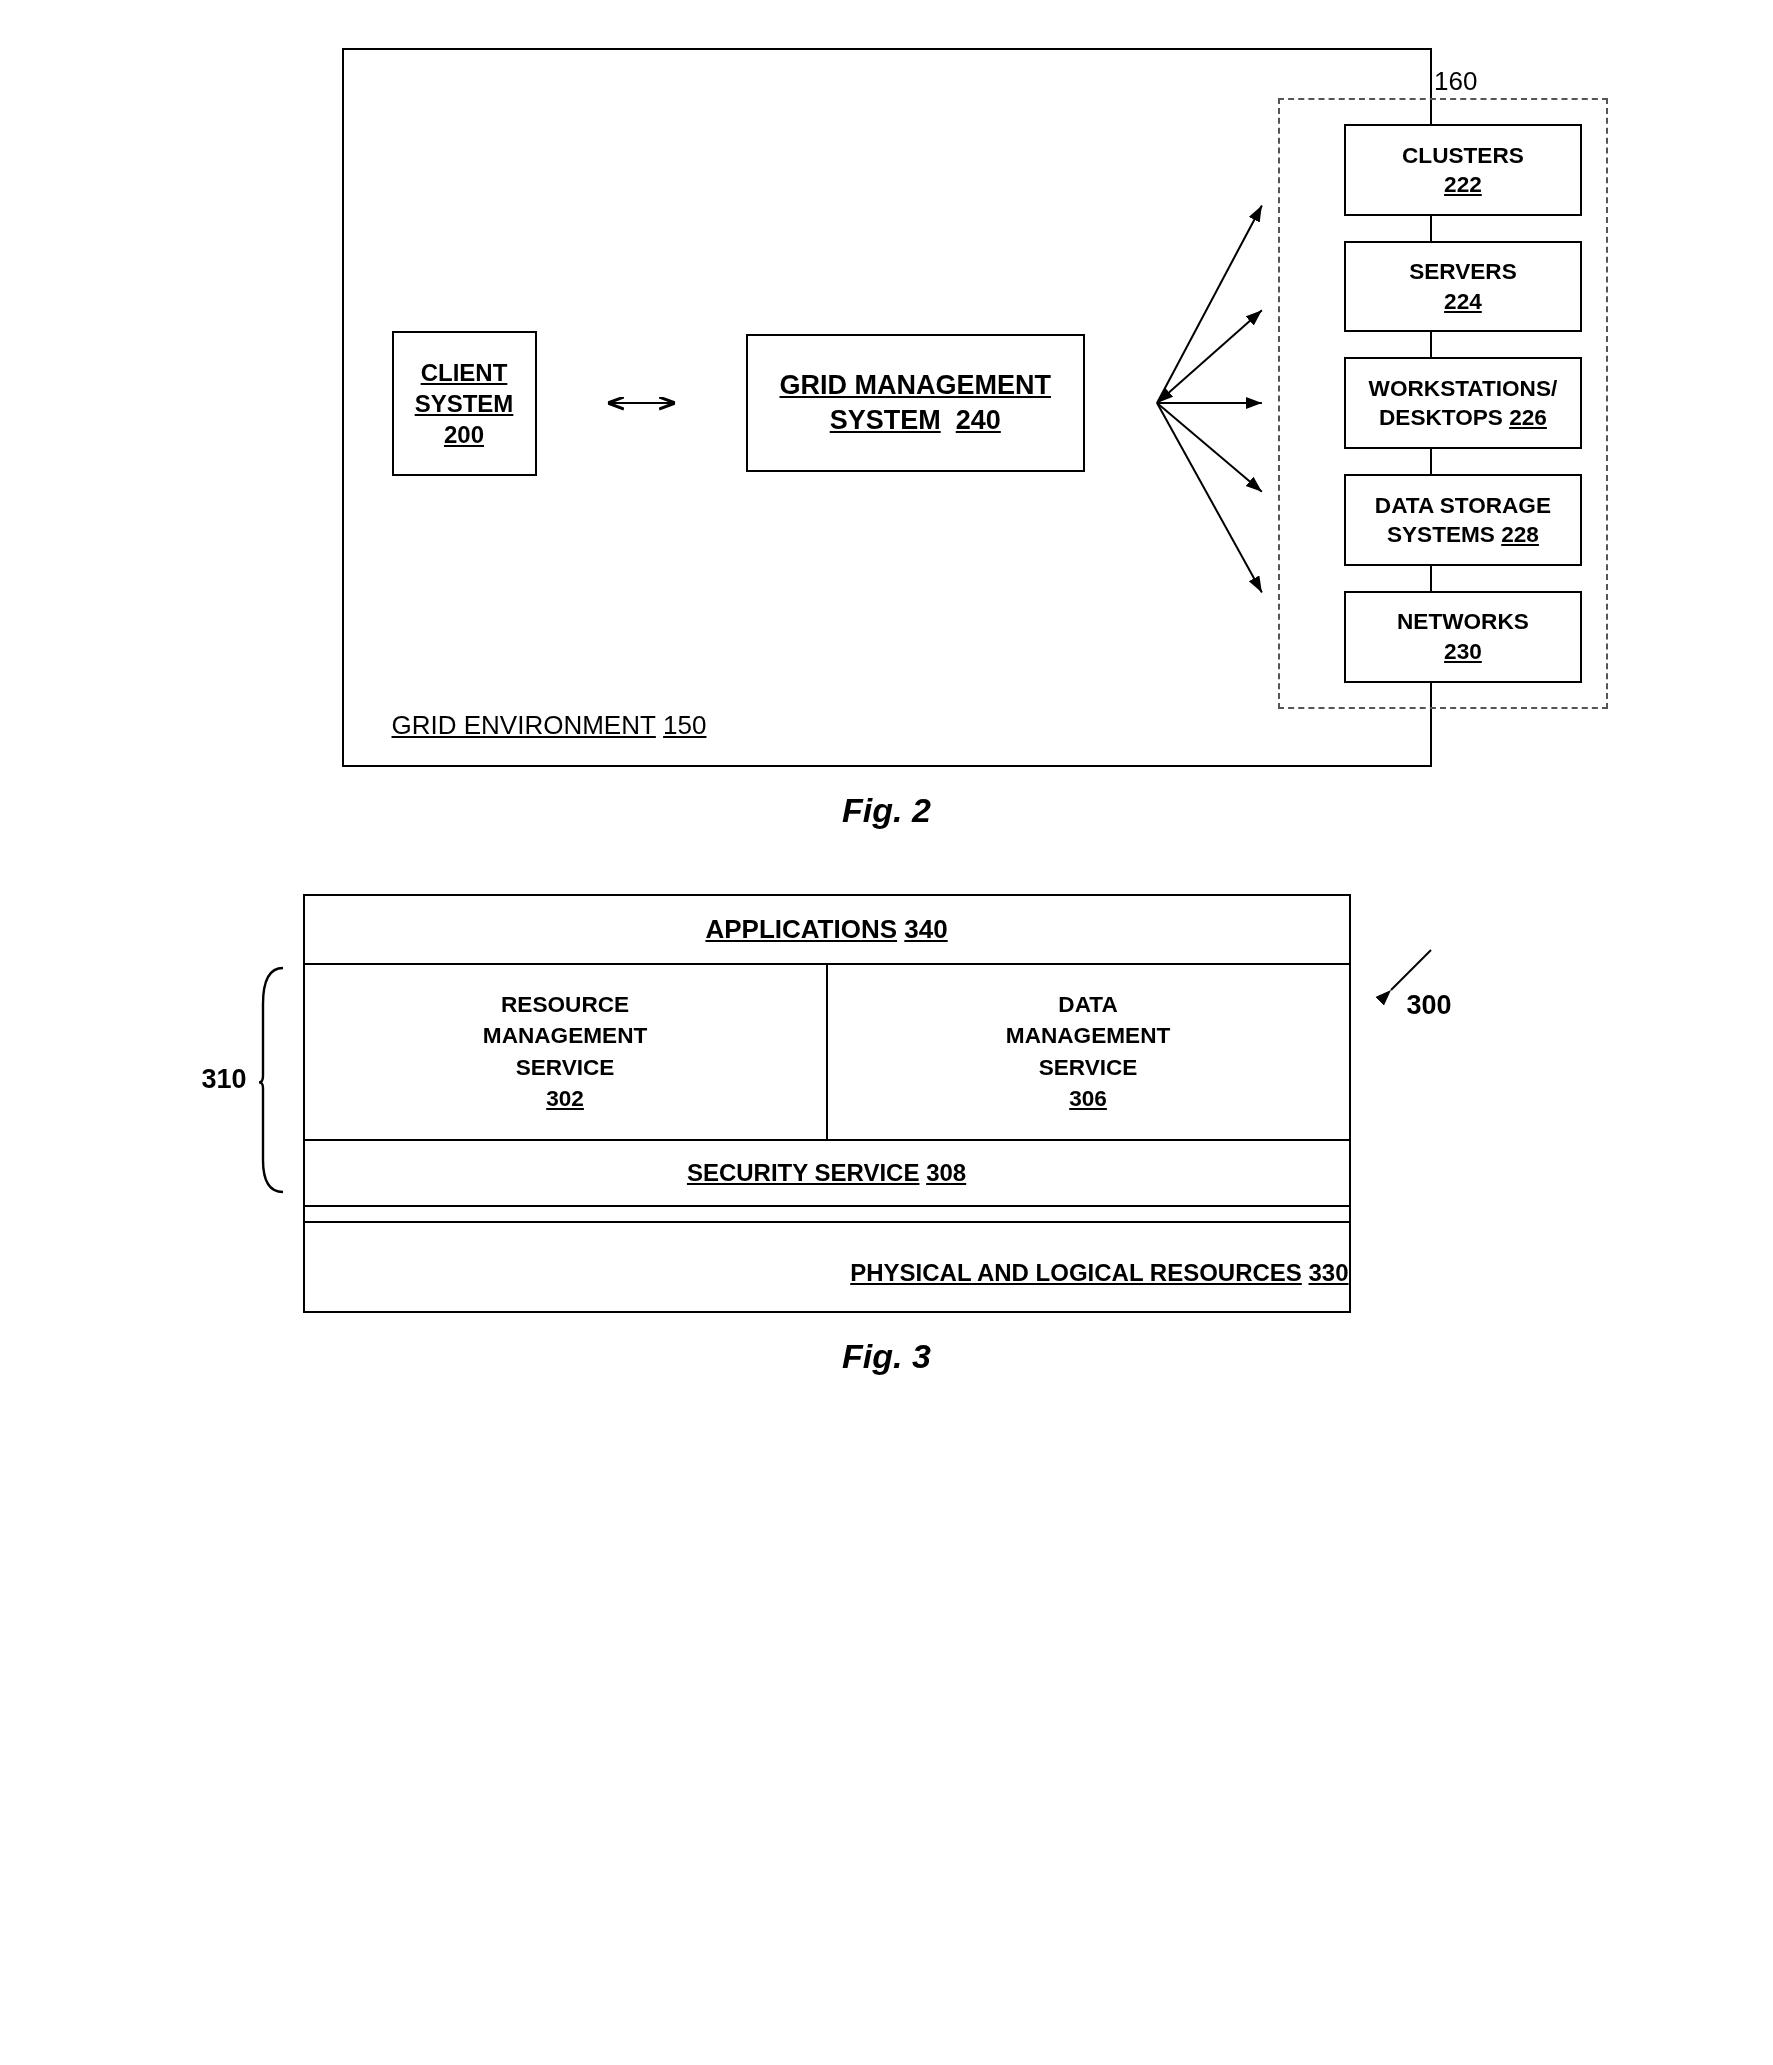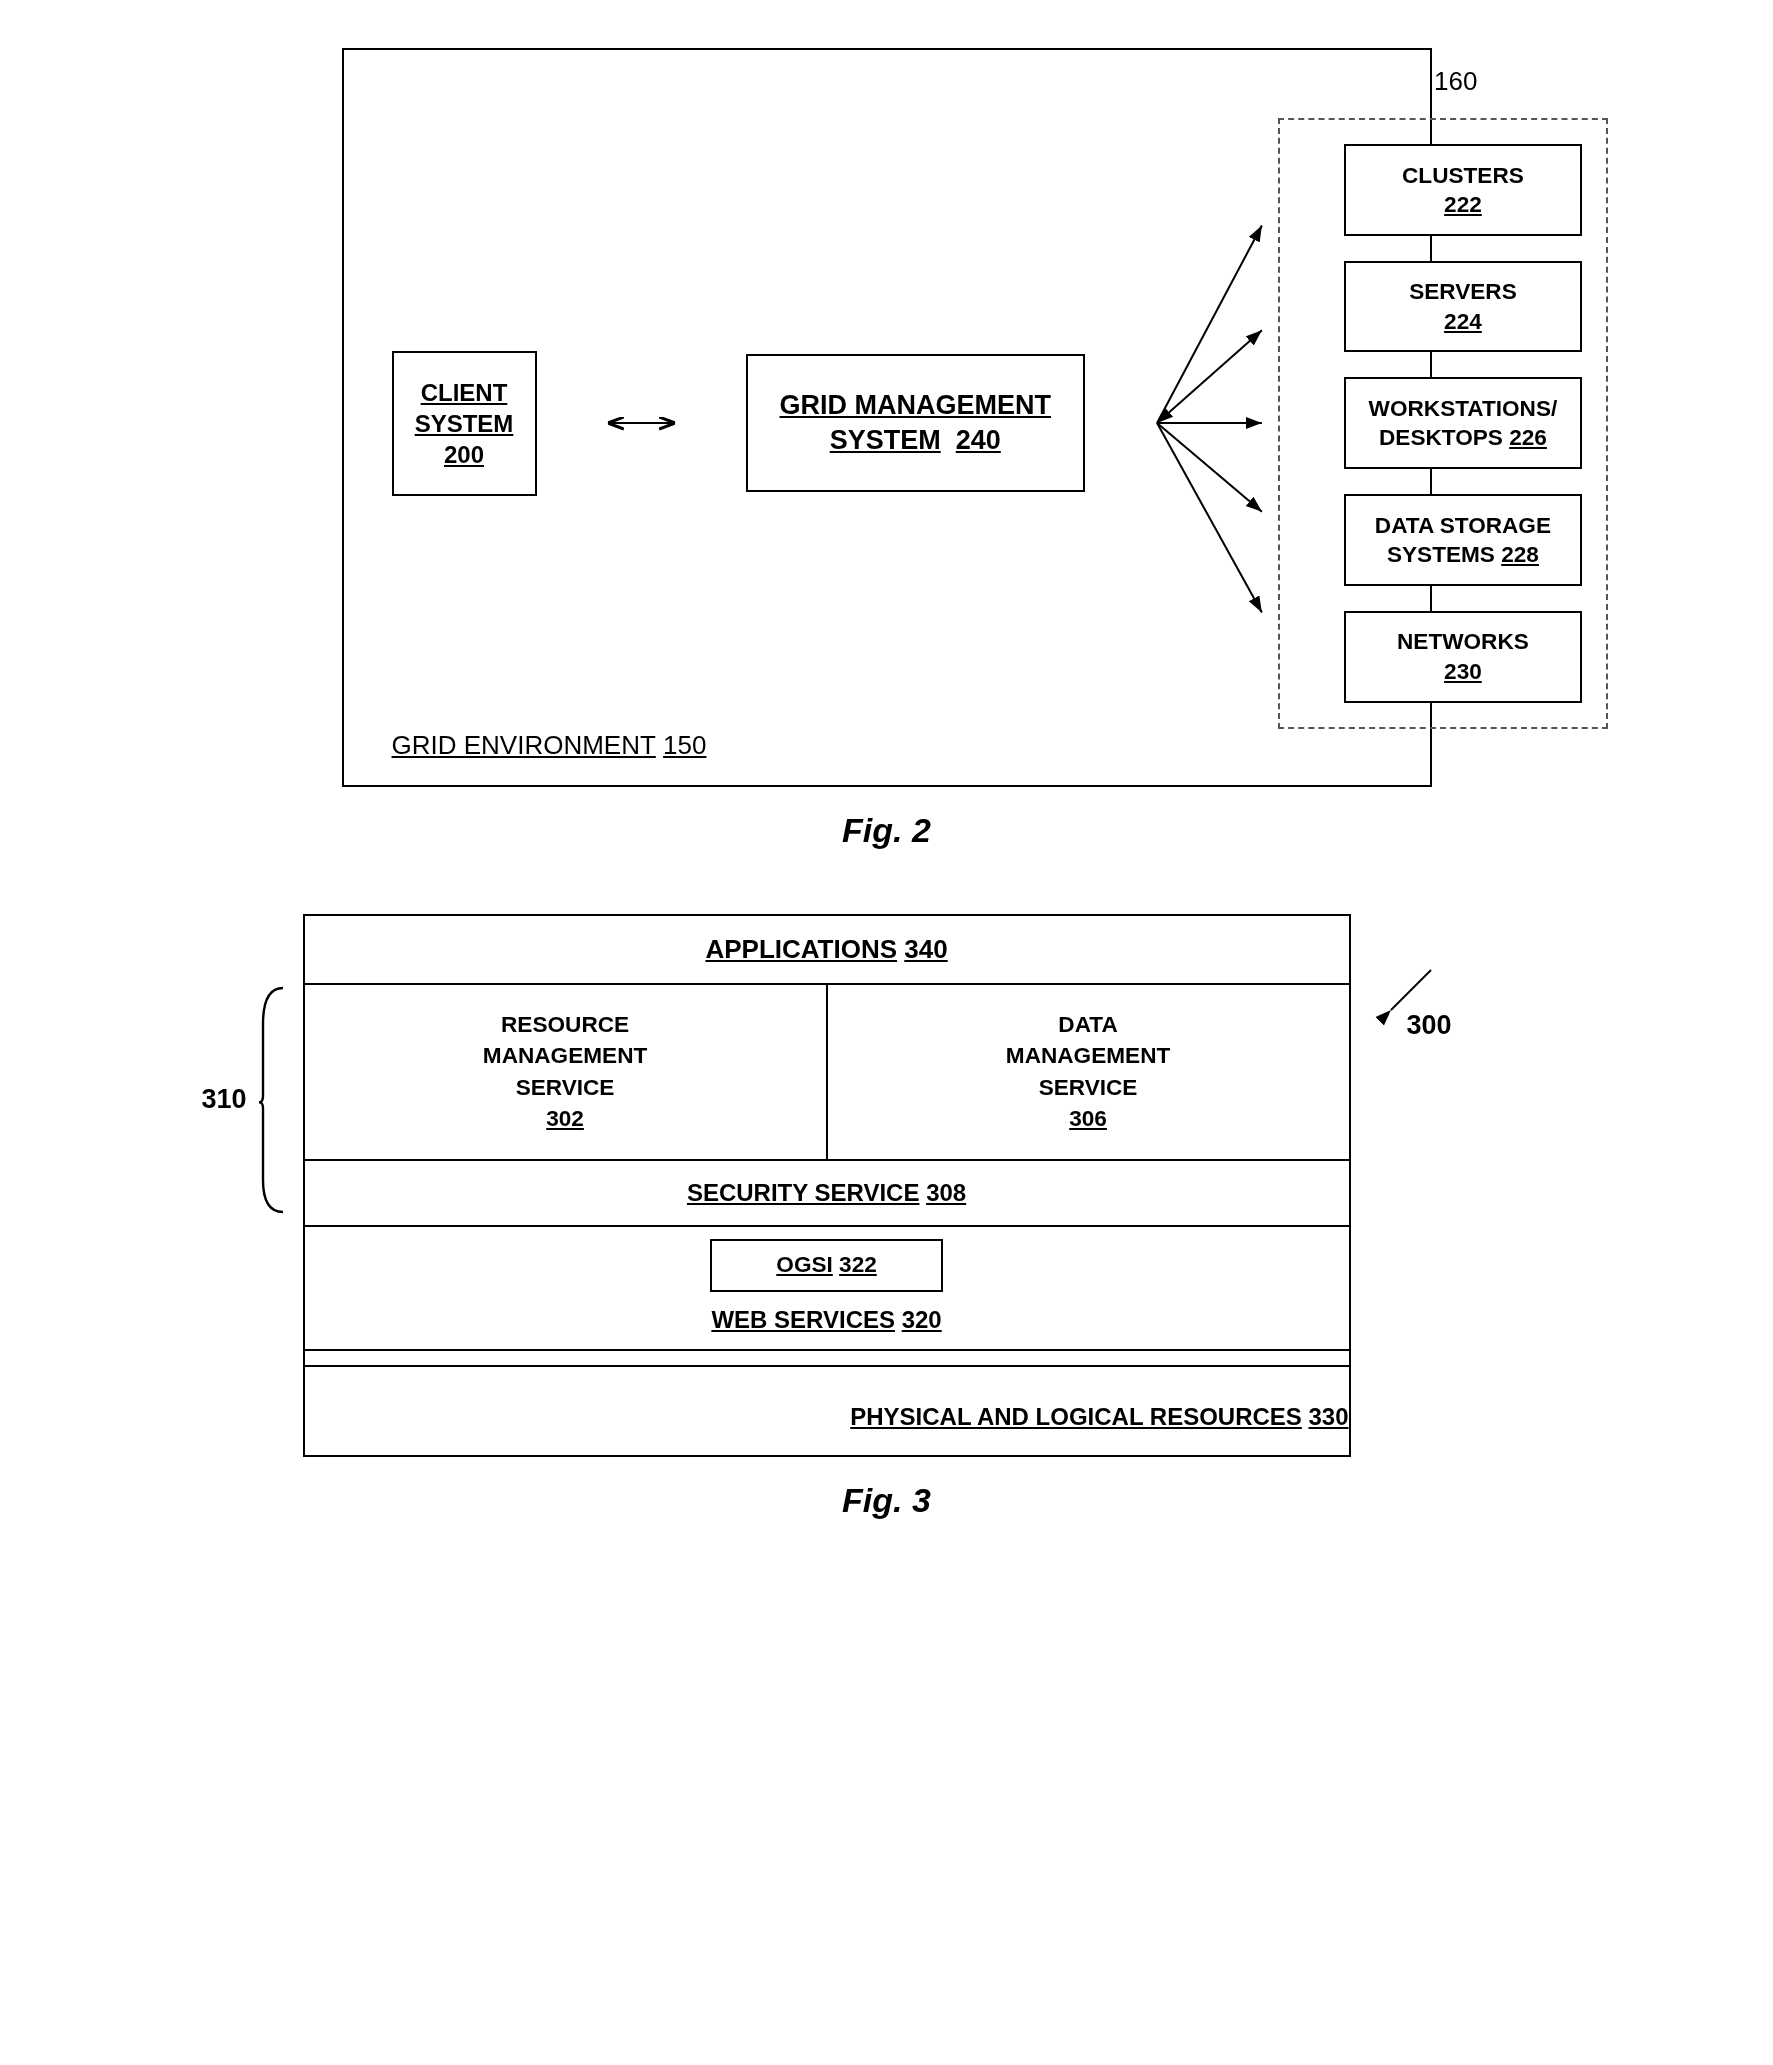--- a/index.html
+++ b/index.html
@@ -19,21 +19,21 @@
       width: 1451px;
       display: flex;
       flex-direction: column;
       align-items: center;
       margin-bottom: 32px;
     }
 
     .fig2-diagram {
       width: 1090px;
       border: 2.4px solid #000;
-      padding: 60px 48px 56px 48px;
+      padding: 40px 48px 56px 48px;
       position: relative;
       background: #fff;
     }
 
     .fig2-label-env {
       position: absolute;
       bottom: 24px;
       left: 48px;
       font-size: 26px;
       font-weight: normal;
@@ -332,28 +332,20 @@
         </div>
         <div class="service-cell">
           DATA<br>MANAGEMENT<br>SERVICE<br><span style="text-decoration:underline">306</span>
         </div>
       </div>
 
       <div class="security-row">
         <span>SECURITY SERVICE</span>&nbsp;<span style="text-decoration:underline">308</span>
       </div>
 
-      <div class="ogsi-webservices-area">
-        <div class="ogsi-box">
-          <span>OGSI</span>&nbsp;<span style="text-decoration:underline">322</span>
-        </div>
-        <div class="webservices-label">
-          <span>WEB SERVICES</span>&nbsp;<span style="text-decoration:underline">320</span>
-        </div>
-      </div>
 
       <div style="height: 16px; border-bottom: 2.4px solid #000;"></div>
 
       <div class="physical-row">
         <span>PHYSICAL AND LOGICAL RESOURCES</span>&nbsp;<span style="text-decoration:underline">330</span>
       </div>
     </div>
 
     <div style="display:flex; flex-direction:column; align-items:flex-start; padding-top: 48px; margin-left: 24px; flex-shrink:0;">
       <svg width="64" height="64" viewBox="0 0 80 80">

